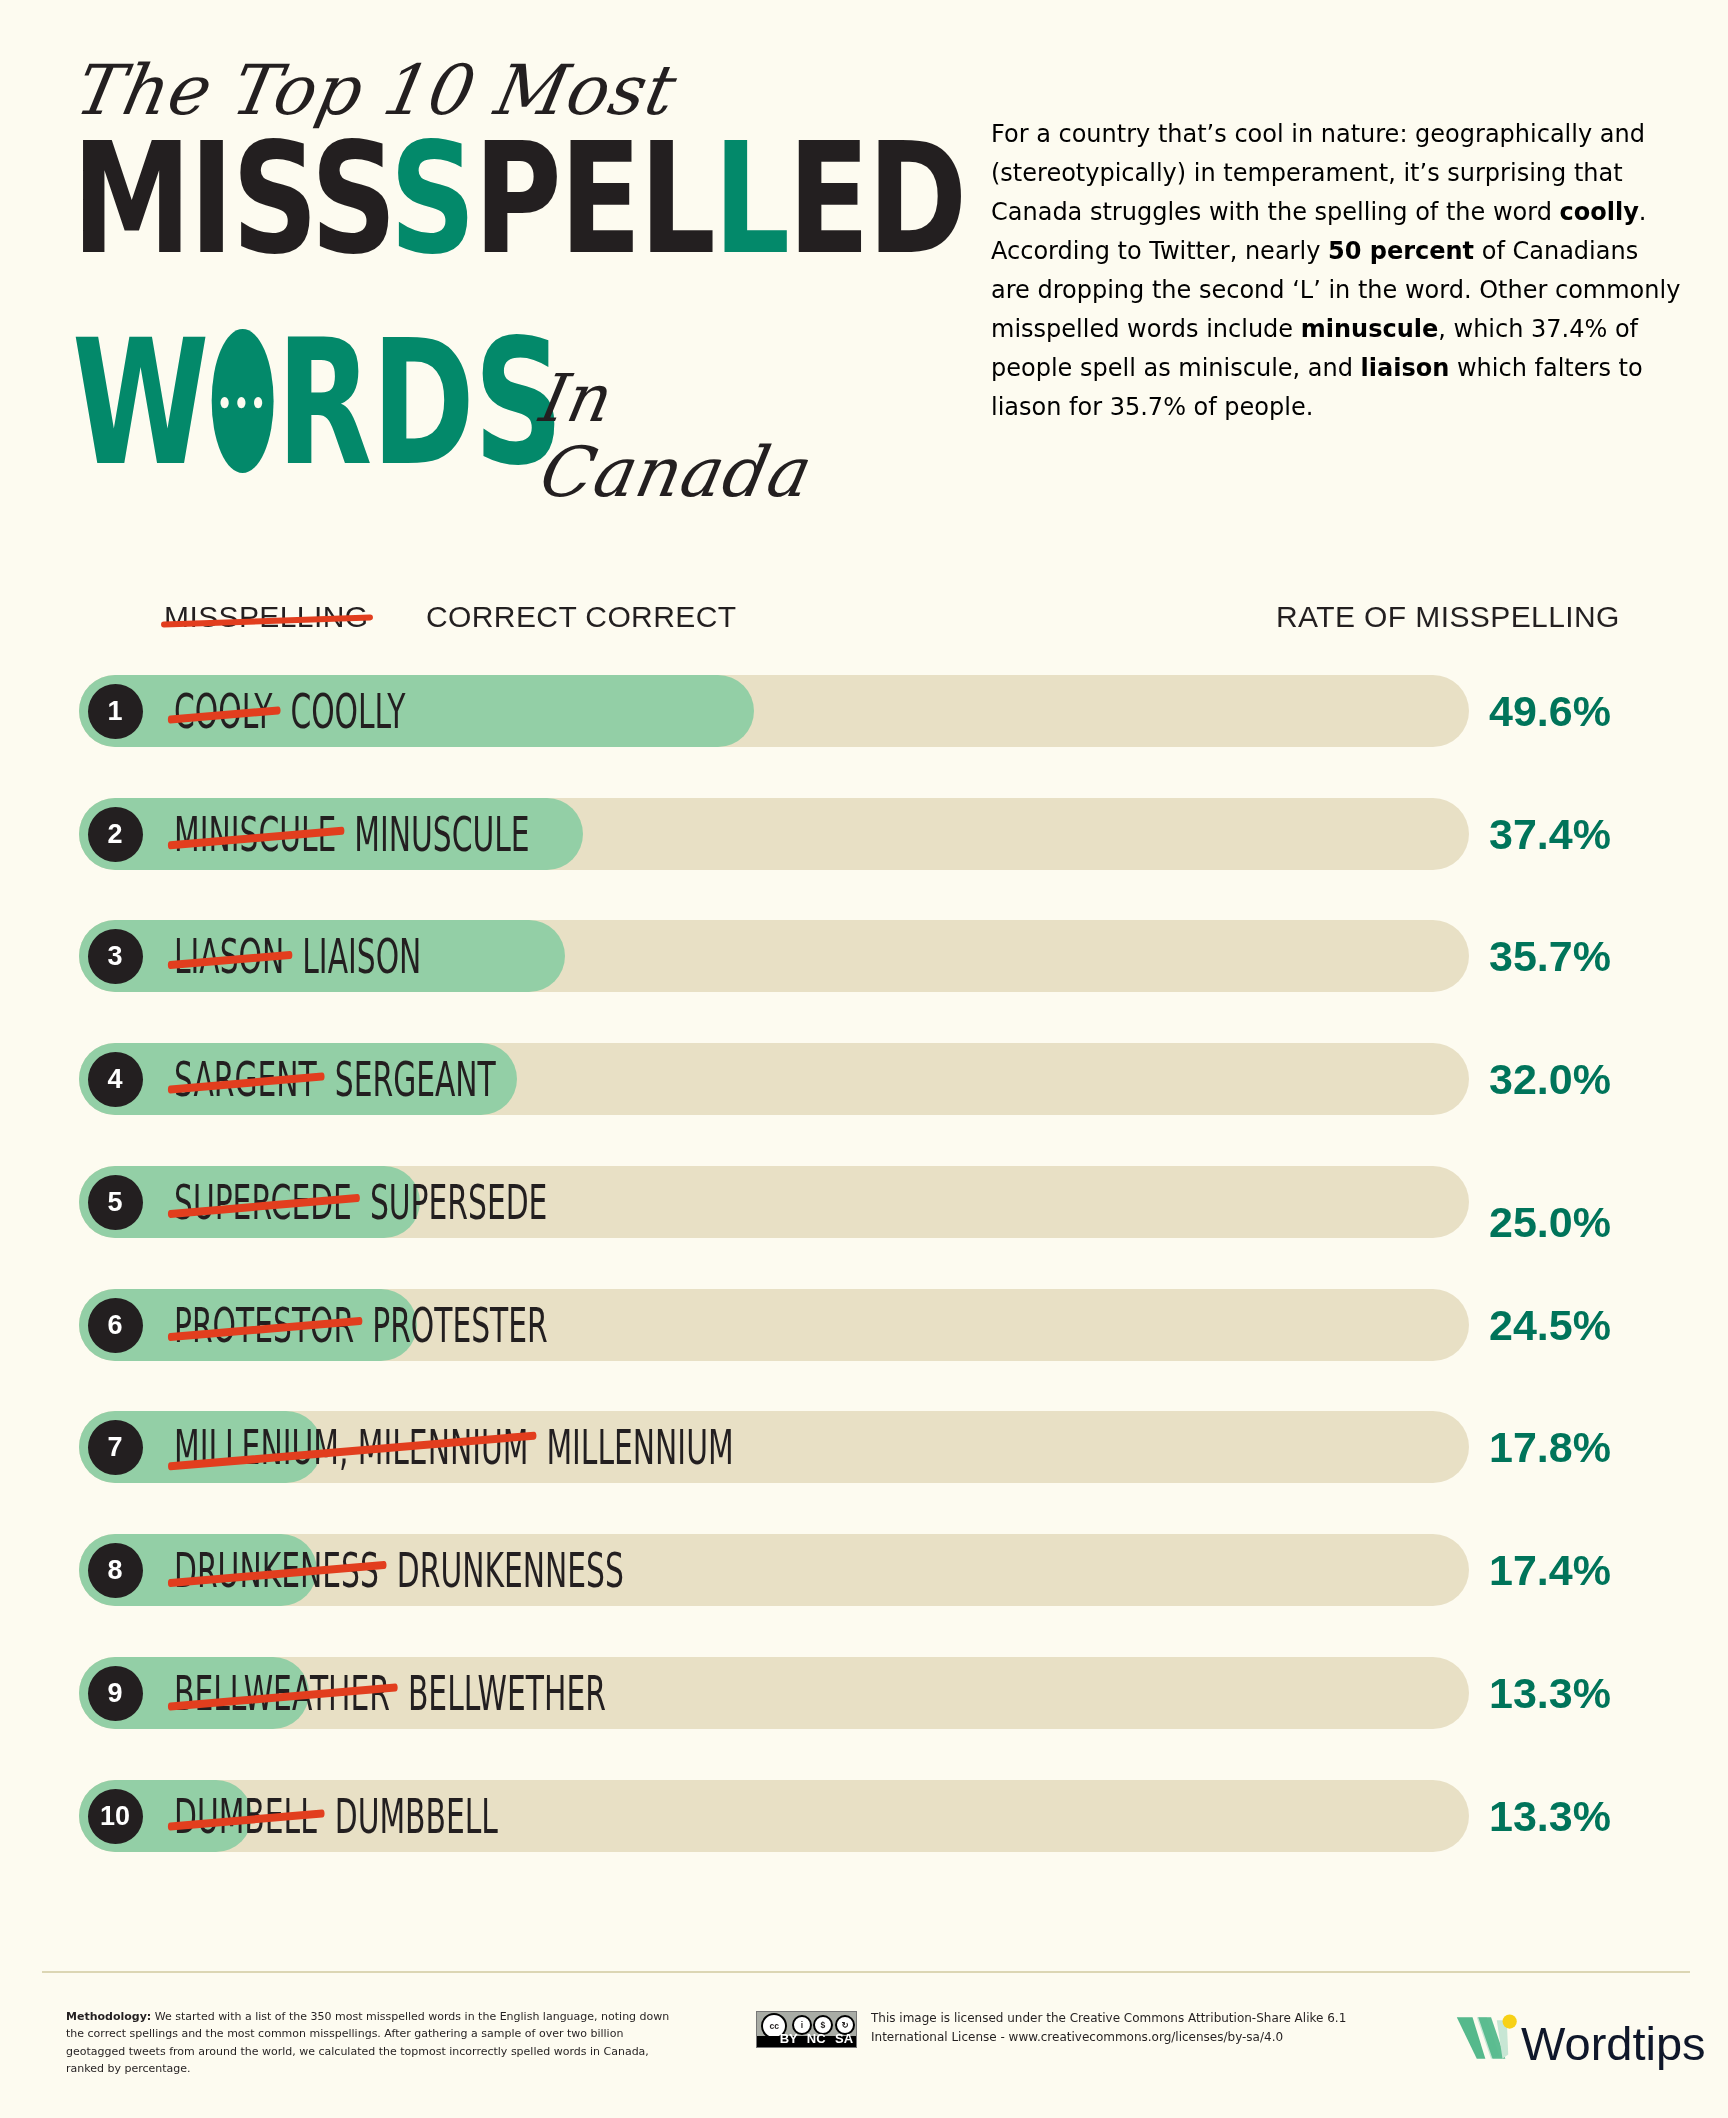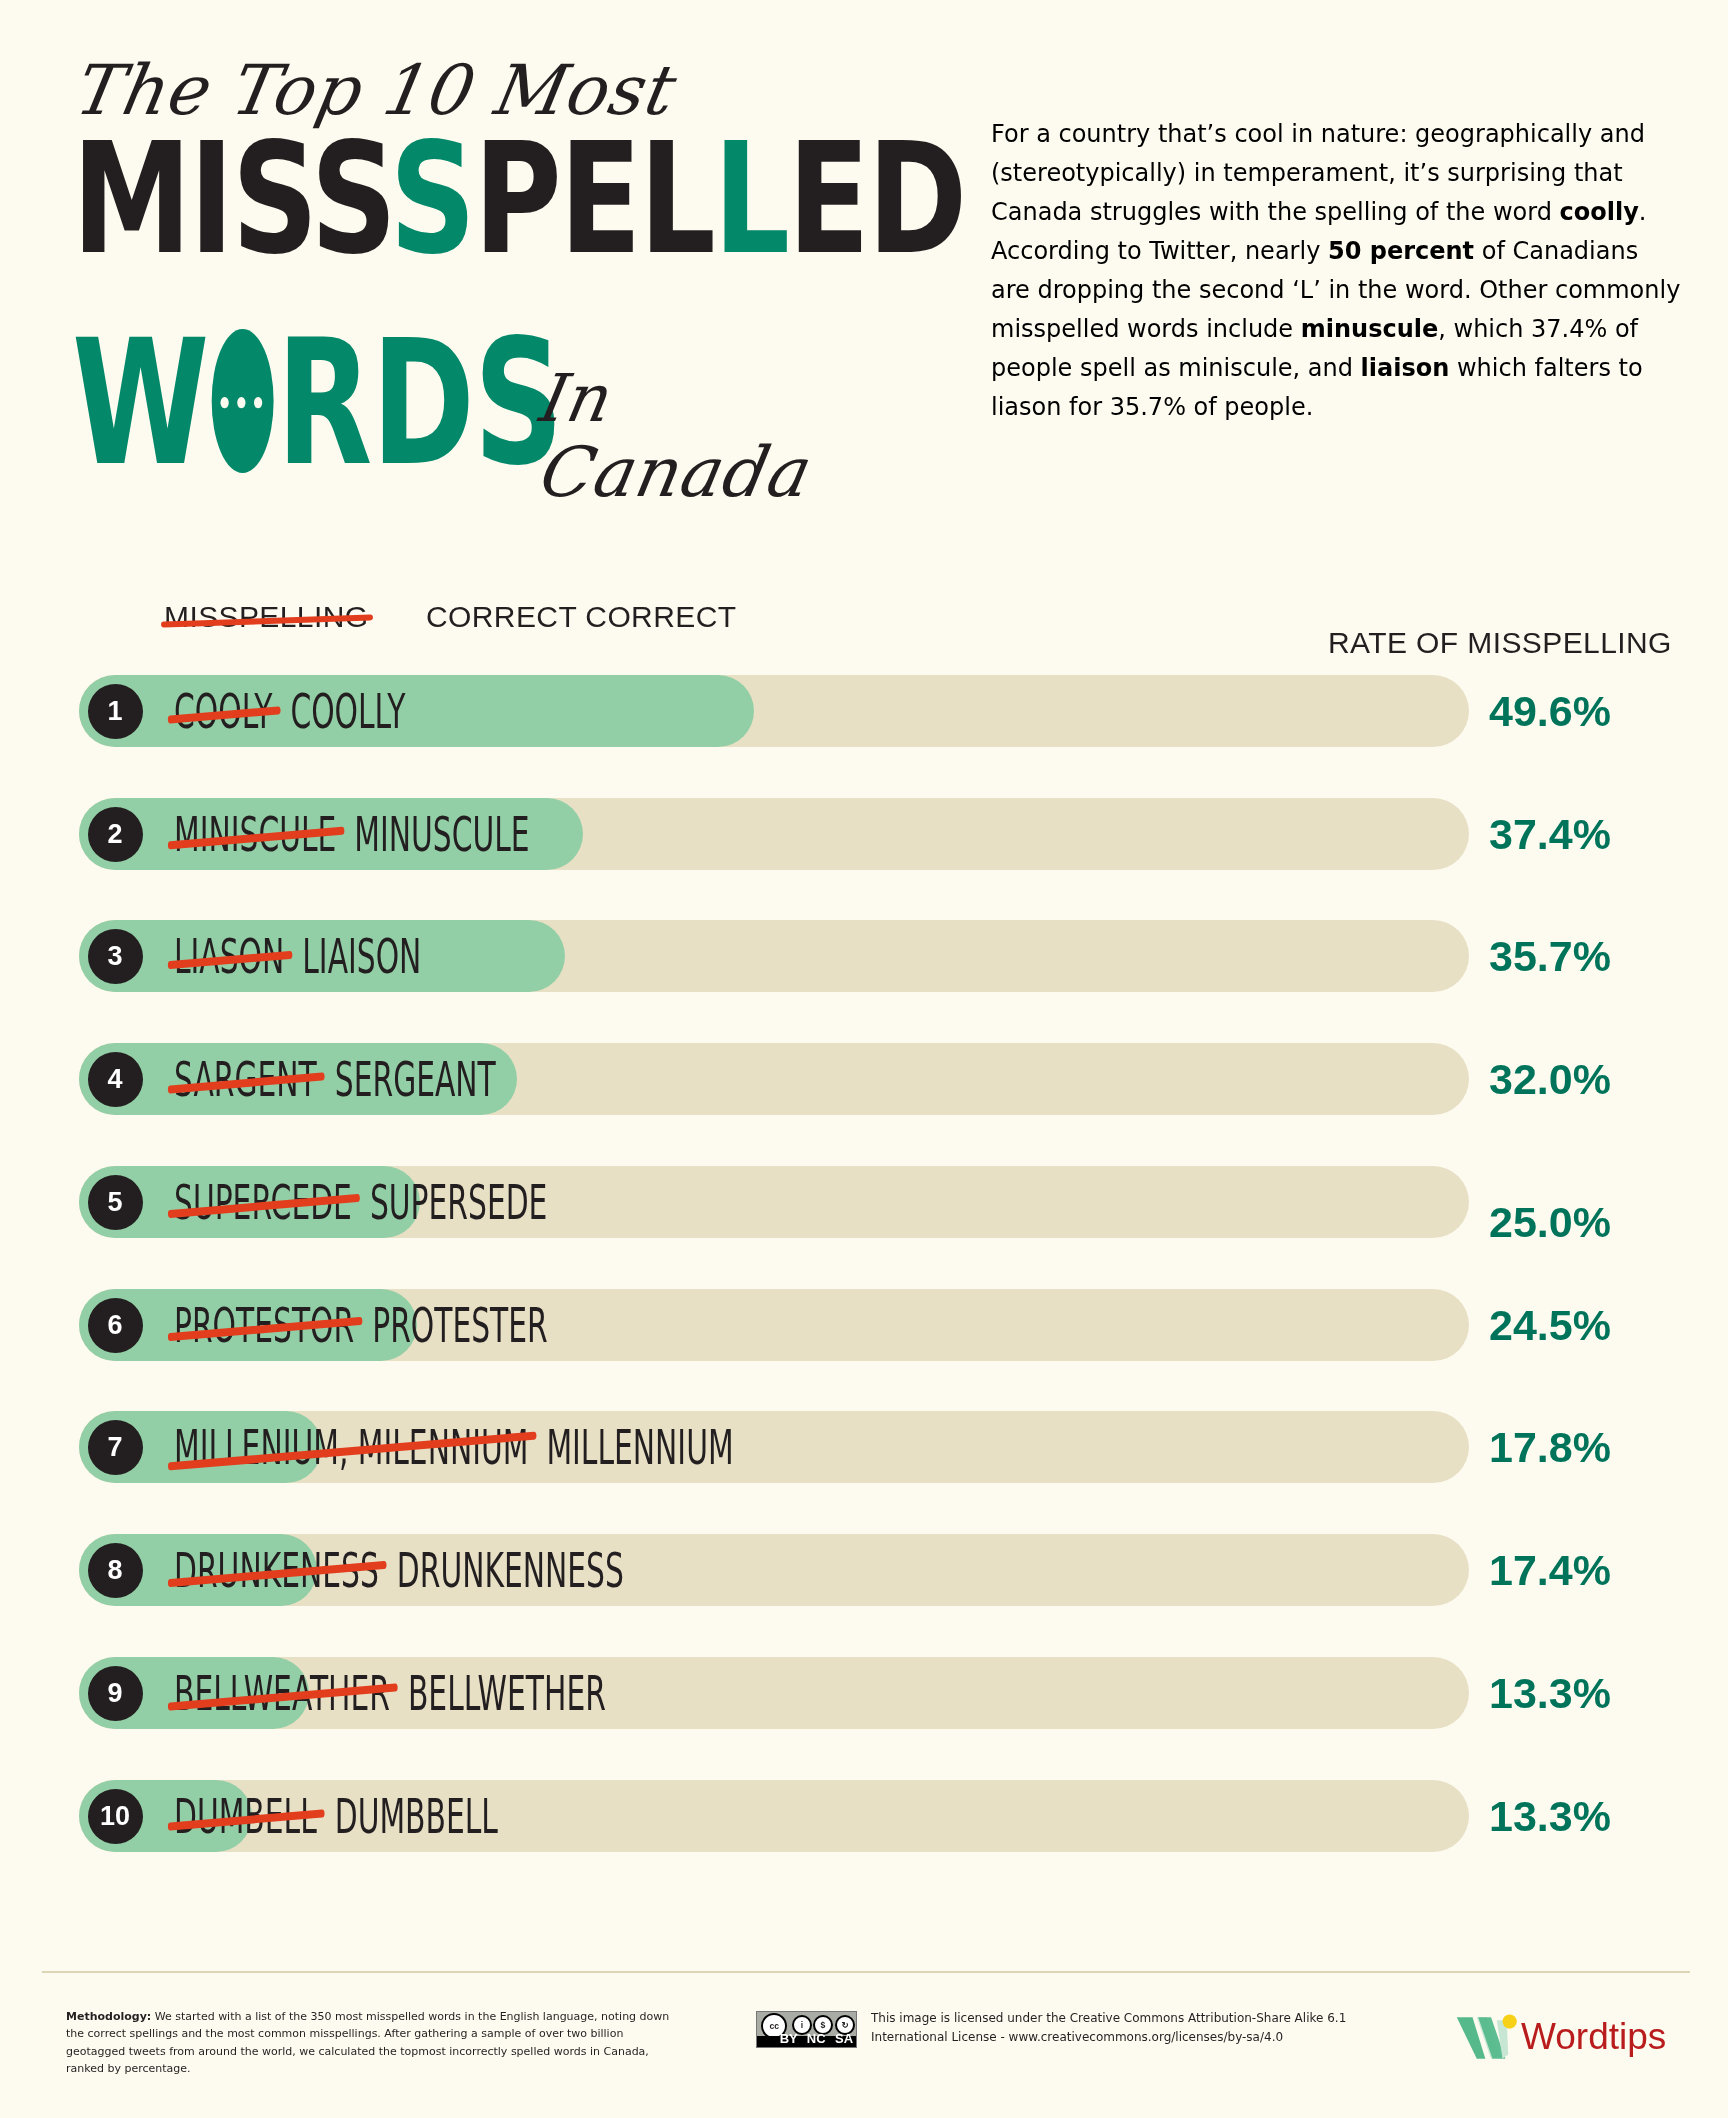--- a/index.html
+++ b/index.html
@@ -75,21 +75,21 @@
     font-size: 30px; font-weight: normal; letter-spacing: 0.4px;
     color: #231f20;
     top: 600px;
   }
   .hdr-miss { left: 164px; position: absolute; }
   .hdr-miss .strike {
     position: absolute; left: -2.9px; right: -4.3px; top: 18px; height: 5.8px;
     background: #e23e1e; border-radius: 2.9px; transform: rotate(-2deg);
   }
   .hdr-correct { left: 426px; }
-  .hdr-rate { left: 1328px; margin-top: 26px; }
+  .hdr-rate { left: 1276px; }
 
   
   .row {
     position: absolute; left: 79px; width: 1390px; height: 72px;
   }
   .track {
     position: absolute; inset: 0;
     background: #e8e0c5;
     border-radius: 36px;
   }
@@ -153,21 +153,21 @@
     display: flex; align-items: center; justify-content: center;
   }
   .license {
     left: 871px; top: 2009px; width: 518px;
     font-size: 12px; line-height: 19px; color: #231f20;
   }
   .logo { left: 1455px; top: 2013px; height: 50px; }
   .logo-text {
     left: 1521px; top: 2016px;
     font-family: "Liberation Sans", sans-serif;
-    font-size: 37px; color: #b91c1c; font-weight: normal; text-align: center;
+    font-size: 47px; color: #0f172a; font-weight: normal; text-align: center;
   }
 </style>
 </head>
 <body>
 
 <div class="abs title-script title-top">The Top 10 Most</div>
 <div class="abs title-big"><span>MISS</span><span class="green">S</span><span>PEL</span><span class="green">L</span><span>ED</span></div>
 <div class="abs title-words"><span>W</span><span class="bubble"><span class="dots">•••</span></span><span>RDS</span></div>
 <div class="abs title-script title-in">In</div>
 <div class="abs title-script title-canada">Canada</div>

